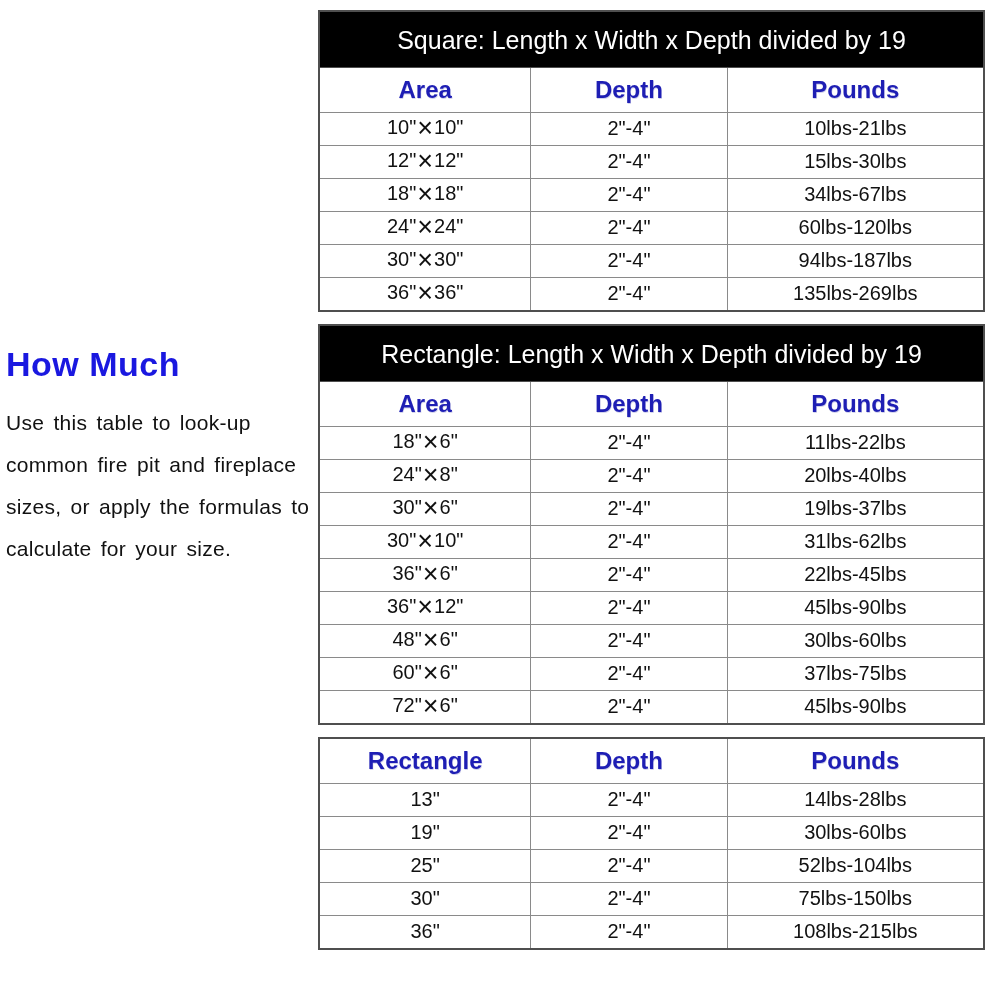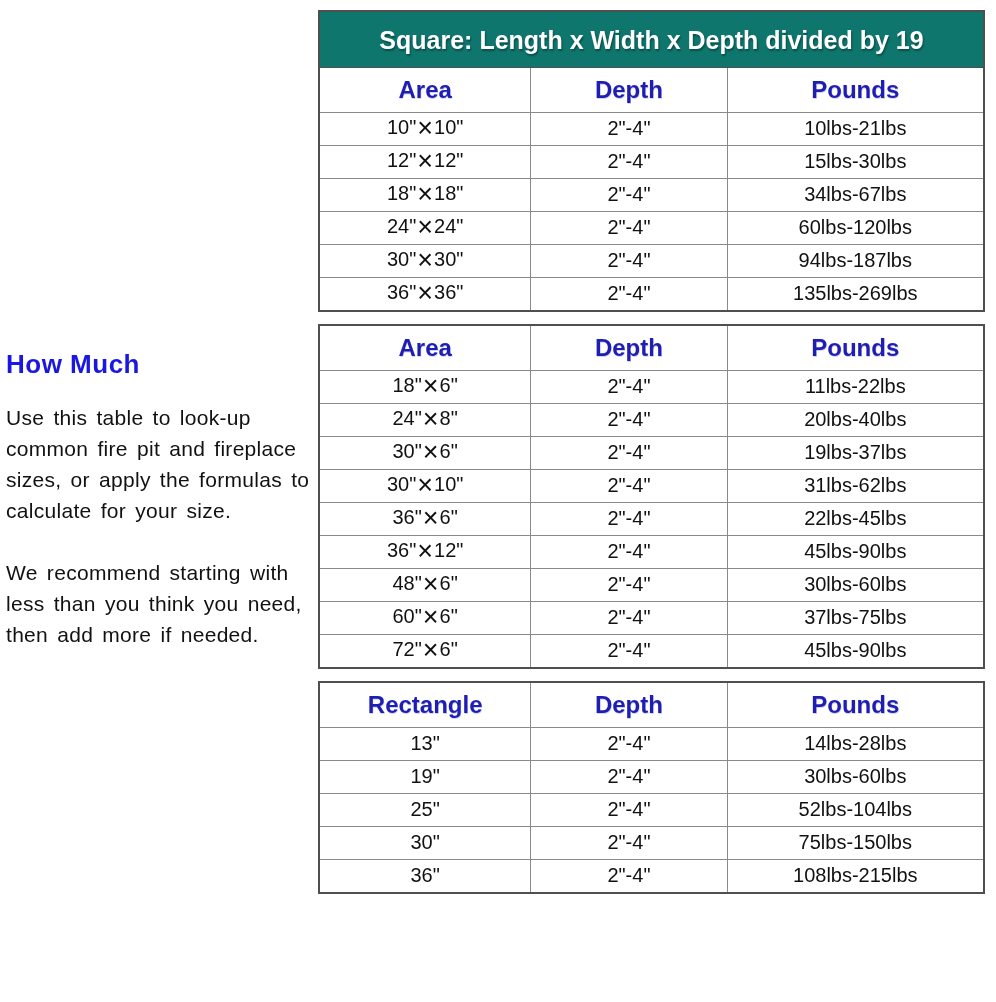--- a/index.html
+++ b/index.html
@@ -15,31 +15,31 @@
 
   
   .intro {
     position: absolute;
     left: 6px;
     top: 340px;
     width: 308px;
   }
   .headline {
     margin: 0 0 14px 0;
-    font-size: 26px;
+    font-size: 34px;
     line-height: 48px;
     font-weight: bold;
     letter-spacing: 0.5px;
     color: #1a18e0;
   }
   .headline div { white-space: nowrap; }
   .intro p {
     margin: 0 0 31px 0;
     font-size: 21px;
-    line-height: 31px;
+    line-height: 42px;
     color: #111111;
     letter-spacing: 0.3px;
     word-spacing: 3px;
   }
 
   
   .tables {
     position: absolute;
     left: 318px;
     top: 10px;
@@ -48,24 +48,24 @@
   .tbl {
     width: 100%;
     border: 2px solid #4f4f4f;
     margin-bottom: 12px;
     background: #ffffff;
   }
   .tbl:last-child { margin-bottom: 0; }
   .bar {
     height: 56px;
     line-height: 56px;
-    background: #0f766e;
+    background: #000000;
     color: #ffffff;
     font-size: 25px;
-    font-weight: bold;
+    font-weight: normal;
     text-align: center;
     white-space: nowrap;
     text-shadow: 1px 2px 2px rgba(0,0,0,0.35);
     border-bottom: 1px solid #4f4f4f;
   }
   table {
     width: 100%;
     border-collapse: collapse;
     table-layout: fixed;
   }
@@ -103,21 +103,20 @@
 </head>
 <body>
 
 <main>
 
   <aside class="intro">
     <h1 class="headline">
       <div>How Much</div>
     </h1>
     <p>Use this table to look-up common fire pit and fireplace sizes, or apply the formulas to calculate for your size.</p>
-    <p>We recommend starting with less than you think you need, then add more if needed.</p>
   </aside>
 
   <div class="tables">
 
     <section class="tbl">
       <div class="bar">Square: Length x Width x Depth divided by 19</div>
       <table>
         <colgroup>
             <col class="c1">
             <col class="c2">
@@ -159,20 +158,21 @@
             <tr>
               <td>36"<span class="mult">×</span>36"</td>
               <td>2"-4"</td>
               <td>135lbs-269lbs</td>
             </tr>
           </tbody>
       </table>
     </section>
 
     <section class="tbl">
+      <div class="bar">Rectangle: Length x Width x Depth divided by 19</div>
       <table>
         <colgroup>
             <col class="c1">
             <col class="c2">
             <col class="c3">
           </colgroup>
         <thead>
           <tr>
             <th>Area</th>
             <th>Depth</th>

